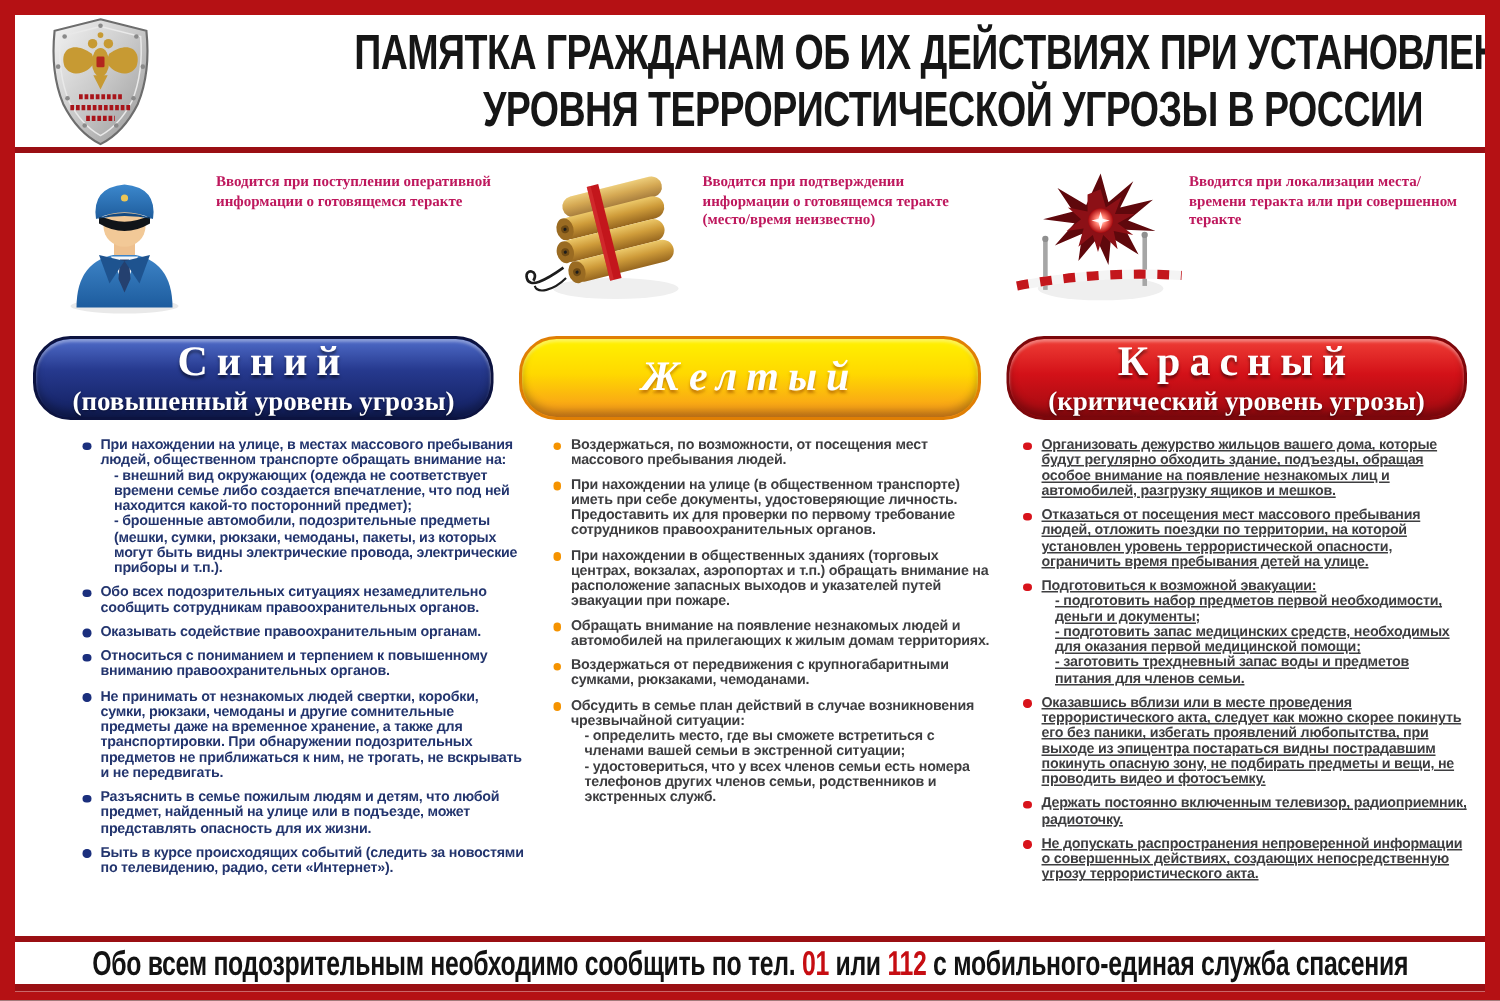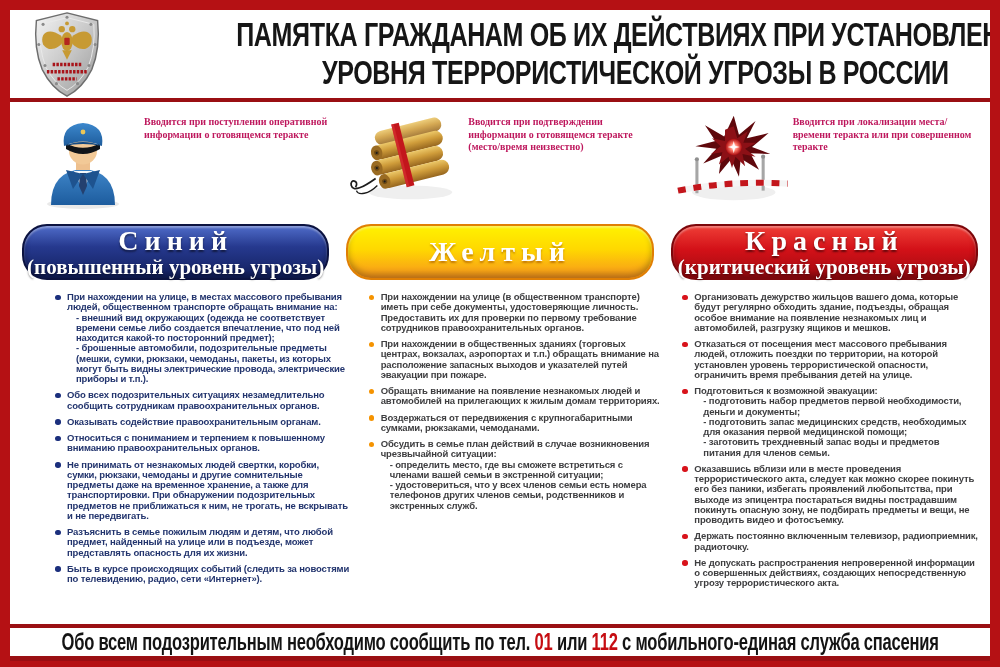--- a/index.html
+++ b/index.html
@@ -25,33 +25,33 @@
   .intro-text{font-family:"Liberation Serif",serif;font-weight:bold;font-size:10px;
               line-height:1.27;color:#be185d;padding-top:8px;}
 
   
   .pills-row{height:60px;display:flex;gap:17px;padding:2px 12px 0;flex:none;box-sizing:border-box;}
   .pill{flex:1;height:56px;border-radius:25px;display:flex;flex-direction:column;align-items:center;
         justify-content:center;color:#fff;box-sizing:border-box;
         box-shadow:inset 0 2px 2px rgba(255,255,255,.35), inset 0 -4px 6px rgba(0,0,0,.28);}
   .pill-name{font-family:"Liberation Serif",serif;font-weight:bold;font-size:28px;line-height:1.05;
              letter-spacing:6px;text-shadow:0 2px 2px rgba(0,0,0,.5);}
-  .pill-sub{font-family:"Liberation Serif",serif;font-weight:bold;font-size:21px;line-height:1.05;
+  .pill-sub{font-family:"Liberation Serif",serif;font-weight:bold;font-size:18px;line-height:1.05;
             margin-top:1px;text-shadow:0 1px 2px rgba(0,0,0,.45);}
   .pill-blue{background:linear-gradient(180deg,#4f6cc9 0%,#26398e 40%,#121f5e 100%);border:2px solid #0c1340;}
   .pill-yellow{background:linear-gradient(180deg,#fff200 0%,#ffd800 45%,#f7941e 100%);border:2px solid #e07f04;}
-  .pill-yellow .pill-name,.pill-yellow .pill-sub{text-shadow:0 2px 2px rgba(160,80,0,.6);}
+  .pill-yellow .pill-name,.pill-yellow .pill-sub{text-shadow:0 2px 2px rgba(160,80,0,.6);font-style:italic;}
   .pill-red{background:linear-gradient(180deg,#ef3e36 0%,#d31118 45%,#a00a10 100%);border:2px solid #7c070b;}
 
   
   .lists-row{flex:1;display:flex;gap:17px;padding:10px 12px 0;box-sizing:border-box;overflow:hidden;margin-left:32px;}
   .bullets{flex:1;min-width:0;font-weight:bold;font-size:9.5px;line-height:1.08;letter-spacing:-0.15px;}
   .c-blue{--b:#1b2f7d;color:#23356e;}
   .c-yellow{--b:#f59300;color:#3e3e40;}
-  .c-red{--b:#d8131b;color:#3e3e40;}
+  .c-red{--b:#d8131b;color:#3e3e40;text-decoration:underline;}
   .bullet{position:relative;padding-left:13px;margin-bottom:6px;}
   .bullet::before{content:'';position:absolute;left:1px;top:2.5px;width:5.5px;height:5.5px;
                   border-radius:50%;background:var(--b);}
   .subitem{padding-left:9px;}
 
   
   .footer{height:28px;display:flex;align-items:center;justify-content:center;flex:none;}
   .footer-text{display:inline-block;white-space:nowrap;transform:scaleX(0.72);transform-origin:center;
                font-weight:bold;font-size:23px;color:#131313;letter-spacing:-0.3px;}
   .phone{color:#c60d12;}
@@ -257,20 +257,24 @@
 
           </div>
 
           <div class="bullet">
             <div>Быть в курсе происходящих событий (следить за новостями по телевидению, радио, сети «Интернет»).</div>
 
           </div>
         </div>
       <div class="bullets c-yellow">
 
+          <div class="bullet">
+            <div>Воздержаться, по возможности, от посещения мест массового пребывания людей.</div>
+
+          </div>
 
           <div class="bullet">
             <div>При нахождении на улице (в общественном транспорте) иметь при себе документы, удостоверяющие личность. Предоставить их для проверки по первому требование сотрудников правоохранительных органов.</div>
 
           </div>
 
           <div class="bullet">
             <div>При нахождении в общественных зданиях (торговых центрах, вокзалах, аэропортах и т.п.) обращать внимание на расположение запасных выходов и указателей путей эвакуации при пожаре.</div>
 
           </div>

